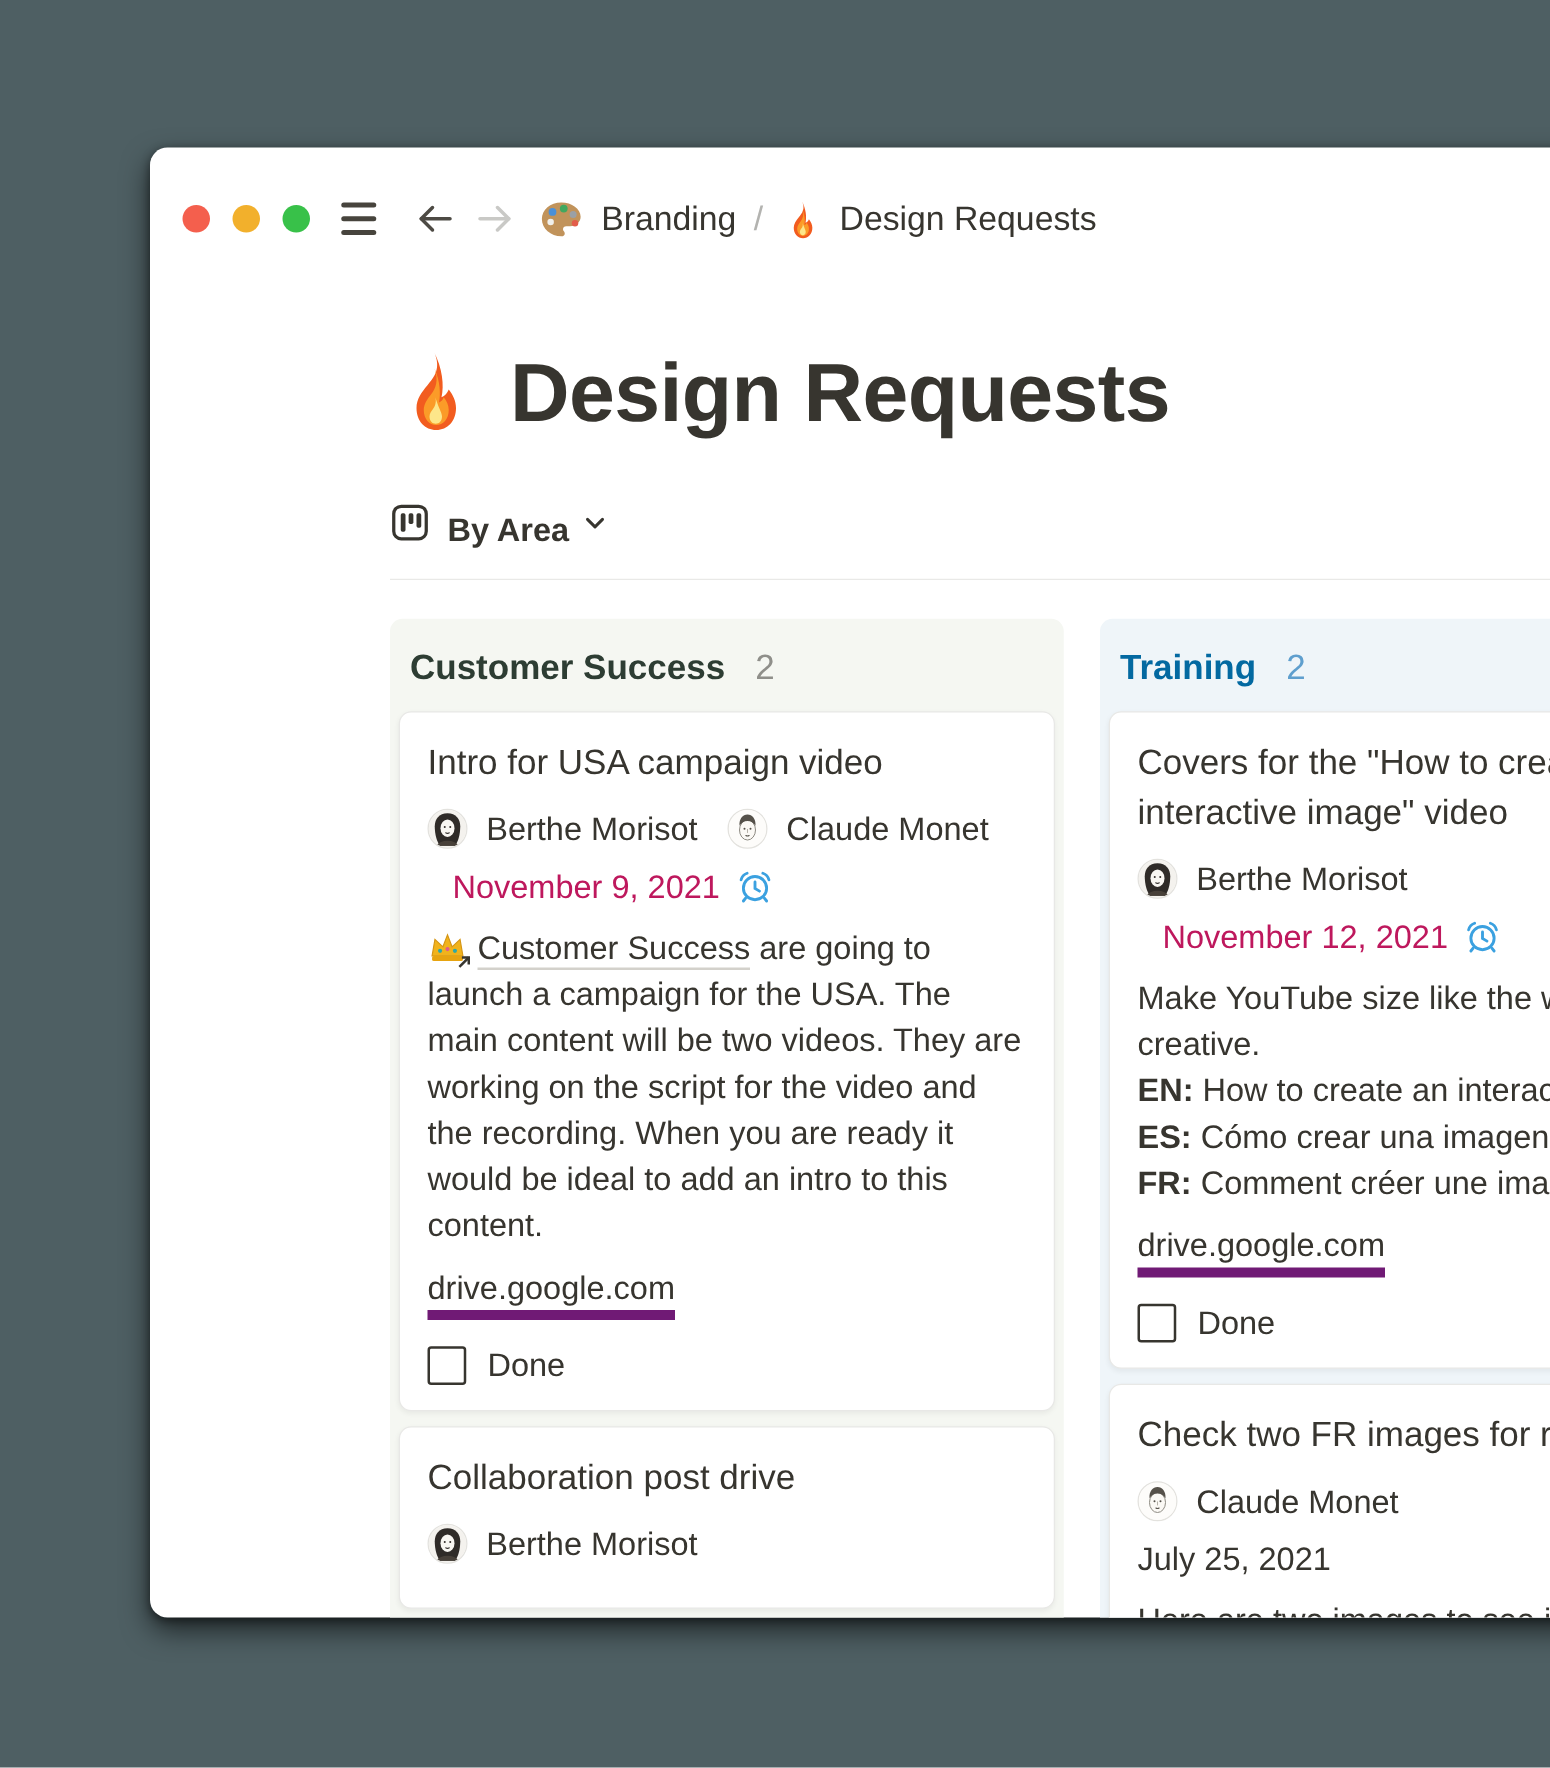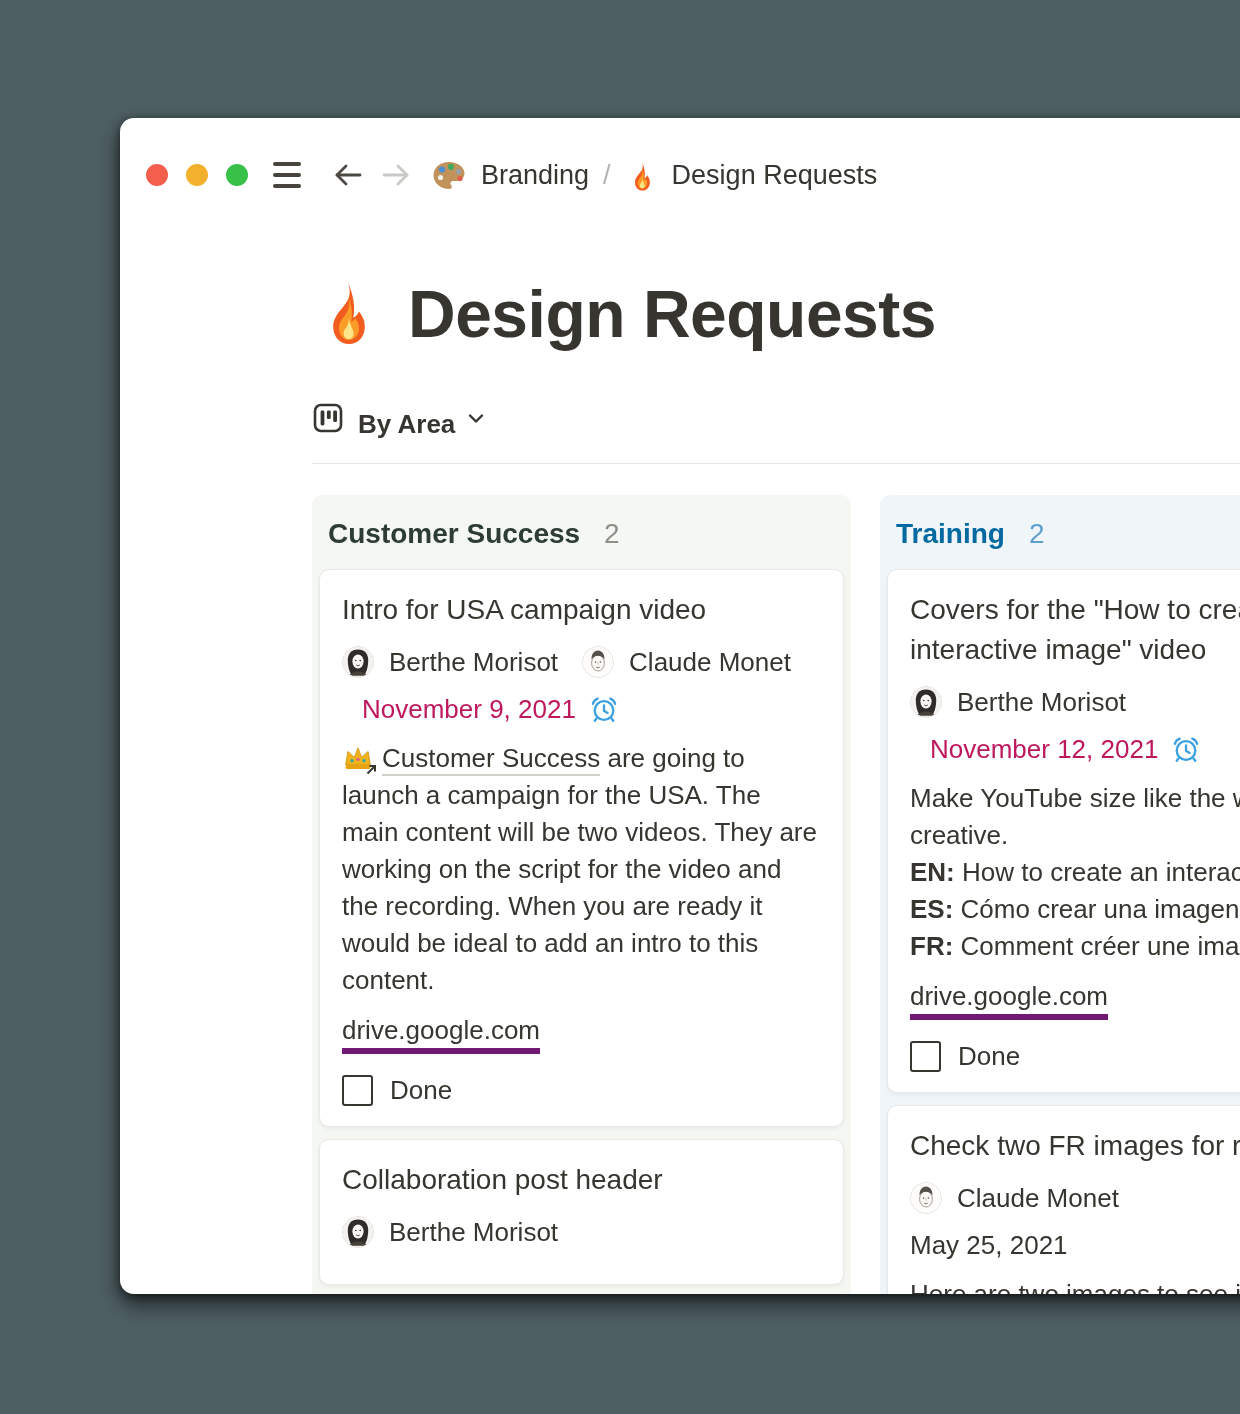--- a/index.html
+++ b/index.html
@@ -35,34 +35,34 @@
   .col-name{font-size:28px;font-weight:600;}
   .col-green .col-name{color:#2d3d33;}
   .col-blue .col-name{color:#0369a1;}
   .col-count{font-size:28px;margin-left:24px;}
   .col-green .col-count{color:#8f8f8a;}
   .col-blue .col-count{color:#5f9fce;}
   .cards{display:flex;flex-direction:column;gap:12px;padding:0 7px;}
   .card{background:#fff;border:1px solid #e8e8e6;border-radius:10px;box-shadow:0 2px 4px rgba(15,15,15,.05);
     padding:20px 22px;cursor:pointer;}
   .card-title{font-size:28px;line-height:40px;font-weight:500;color:#37352f;margin:0 0 18px 0;}
-  .people{display:flex;align-items:flex-end;margin:0 0 16px 0;height:30px;}
+  .people{display:flex;align-items:center;margin:0 0 16px 0;height:30px;}
   .avatar{width:30px;height:30px;border-radius:50%;overflow:hidden;background:#fbfaf8;border:1px solid #e3e2de;flex:none;}
   .pname{font-size:26px;margin-left:15px;white-space:nowrap;}
   .people .second{margin-left:24px;}
   .daterow{display:flex;align-items:center;margin:0 0 16px 0;height:30px;font-size:26px;white-space:nowrap;}
   .daterow.reminder{color:#be185d;margin-left:20px;}
   .daterow .clock{margin-left:13px;display:flex;}
   .body-text{font-size:26px;line-height:37px;margin:0 0 14px 0;color:#37352f;}
   .nowrapline{white-space:nowrap;}
   .loc b{font-weight:700;}
   .crown-wrap{position:relative;display:inline-block;width:34px;height:30px;vertical-align:-4px;margin-right:6px;}
   .crown-wrap .arr{position:absolute;right:-2px;bottom:-3px;}
   .inline-link{font-weight:500;color:#37352f;text-decoration:none;border-bottom:2px solid #d3d1cb;padding-bottom:1px;}
-  .ext-link{display:inline-block;font-size:26px;color:#37352f;text-decoration:none;border-bottom:6px solid #701a75;
+  .ext-link{display:inline-block;font-size:26px;color:#37352f;text-decoration:none;border-bottom:8px solid #701a75;
     padding-bottom:2px;margin:2px 0 18px 0;white-space:nowrap;}
   .check-row{display:flex;align-items:center;height:32px;margin-top:2px;}
   .checkbox{width:27px;height:27px;border:2.5px solid #37352f;border-radius:3px;background:#fff;flex:none;}
   .check-label{font-size:26px;margin-left:17px;}
   .clip{overflow:hidden;border-radius:14px;width:100%;height:100%;}
 </style>
 </head>
 <body>
 
 <svg width="0" height="0" style="position:absolute">
@@ -227,21 +227,21 @@
               <span>are going to launch a campaign for the USA. The main content will be two videos. They are working on the script for the video and the recording. When you are ready it would be ideal to add an intro to this content.</span>
             </p>
             <a class="ext-link">drive.google.com</a>
             <div class="check-row">
               <span class="checkbox"></span>
               <span class="check-label">Done</span>
             </div>
           </div>
 
           <div class="card">
-            <div class="card-title">Collaboration post header</div>
+            <div class="card-title">Collaboration post drive</div>
             <div class="people">
               <span class="avatar">
                 <svg width="30" height="30" viewBox="0 0 30 30">
                       <use href="#avatar-berthe"></use>
                     </svg>
               </span>
               <span class="pname">Berthe Morisot</span>
             </div>
           </div>
 
@@ -290,21 +290,21 @@
             <div class="card-title nowrapline">Check two FR images for review</div>
             <div class="people">
               <span class="avatar">
                 <svg width="30" height="30" viewBox="0 0 30 30">
                       <use href="#avatar-monet"></use>
                     </svg>
               </span>
               <span class="pname">Claude Monet</span>
             </div>
             <div class="daterow">
-              <span>May 25, 2021</span>
+              <span>July 25, 2021</span>
             </div>
             <div class="body-text nowrapline">Here are two images to see if they work</div>
           </div>
 
         </div>
       </div>
 
     </div>
   </div>
  </div>

